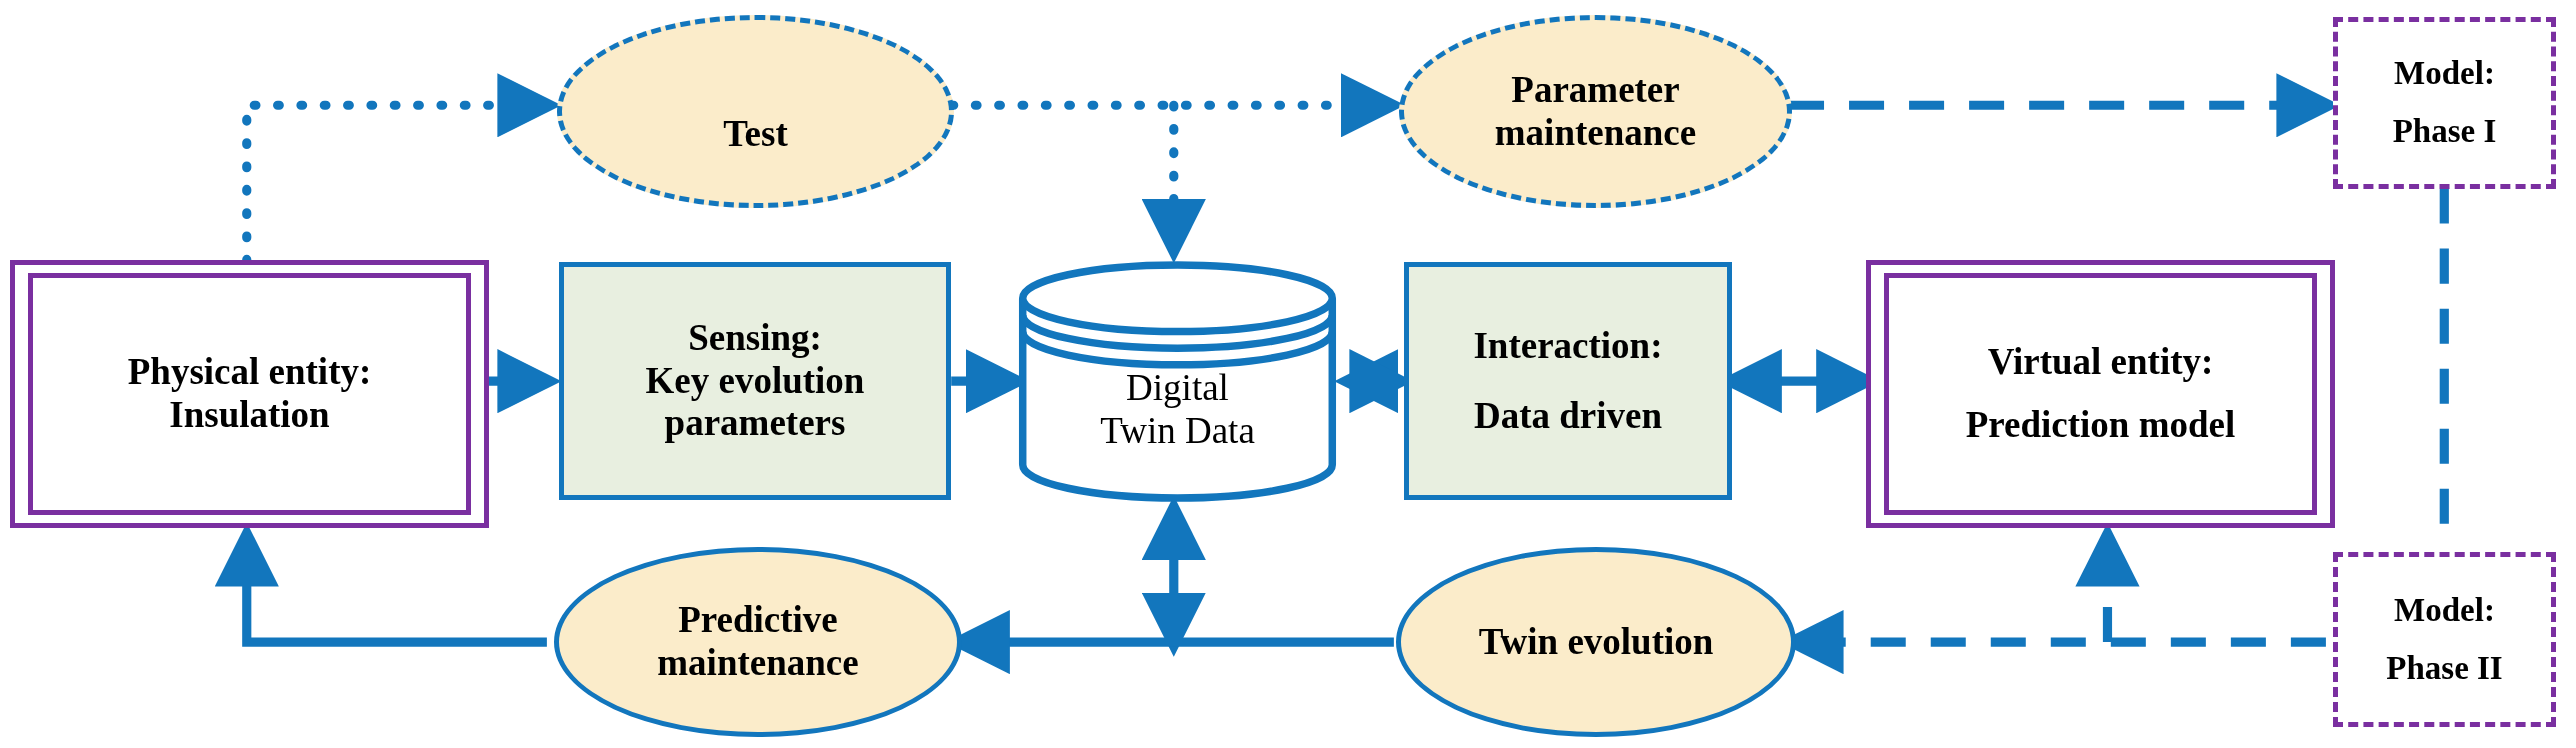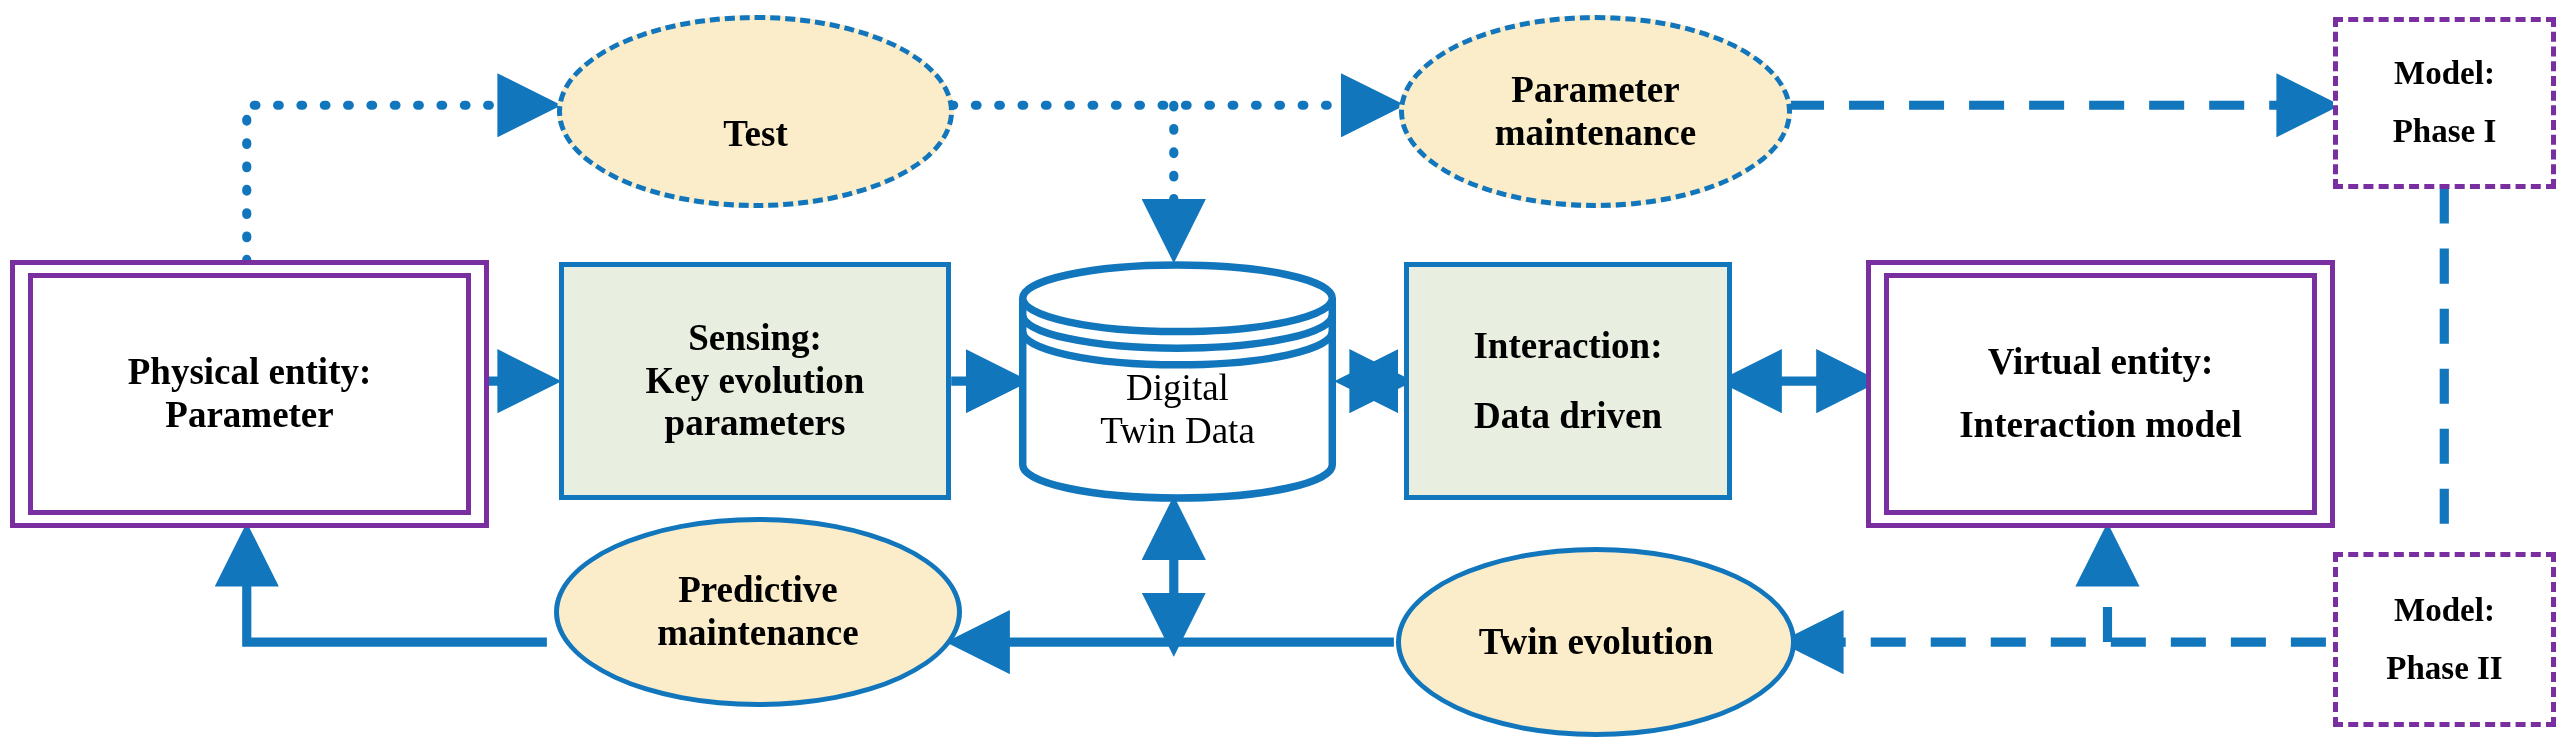--- a/index.html
+++ b/index.html
@@ -92,21 +92,21 @@
   </div>
 
   <div class="node purple-dotted" style="left:2333px;top:16.7px;width:223px;height:172px;">
     <span class="lbl" style="font-size:33px;line-height:1.75;">Model:
 Phase I</span>
   </div>
 
   <div class="node dbl-purple" style="left:10px;top:260px;width:479px;height:268px;">
     <div class="inner">
       <span class="lbl" style="font-size:37px;">Physical entity:
-Parameter</span>
+Insulation</span>
     </div>
   </div>
 
   <div class="node greenbox" style="left:559px;top:262px;width:392px;height:238px;">
     <span class="lbl" style="font-size:37px;">Sensing:
 Key evolution
 parameters</span>
   </div>
 
   <div class="cylinder" style="left:1015px;top:260px;width:325px;height:243px;">
@@ -121,25 +121,25 @@
   </div>
 
   <div class="node greenbox" style="left:1404px;top:262px;width:328px;height:238px;">
     <span class="lbl" style="font-size:37px;line-height:1.9;">Interaction:
 Data driven</span>
   </div>
 
   <div class="node dbl-purple" style="left:1866px;top:260px;width:469px;height:268px;">
     <div class="inner">
       <span class="lbl" style="font-size:37px;line-height:1.7;">Virtual entity:
-Interaction model</span>
+Prediction model</span>
     </div>
   </div>
 
-  <div class="node ellipse ell-solid" style="left:554px;top:517px;width:408px;height:190px;">
+  <div class="node ellipse ell-solid" style="left:554px;top:547px;width:408px;height:190px;">
     <span class="lbl" style="font-size:37px;">Predictive
 maintenance</span>
   </div>
 
   <div class="node ellipse ell-solid" style="left:1396px;top:547px;width:400px;height:190px;">
     <span class="lbl" style="font-size:37px;">Twin evolution</span>
   </div>
 
   <div class="node purple-dotted" style="left:2333px;top:552px;width:223px;height:175px;">
     <span class="lbl" style="font-size:33px;line-height:1.75;">Model:

